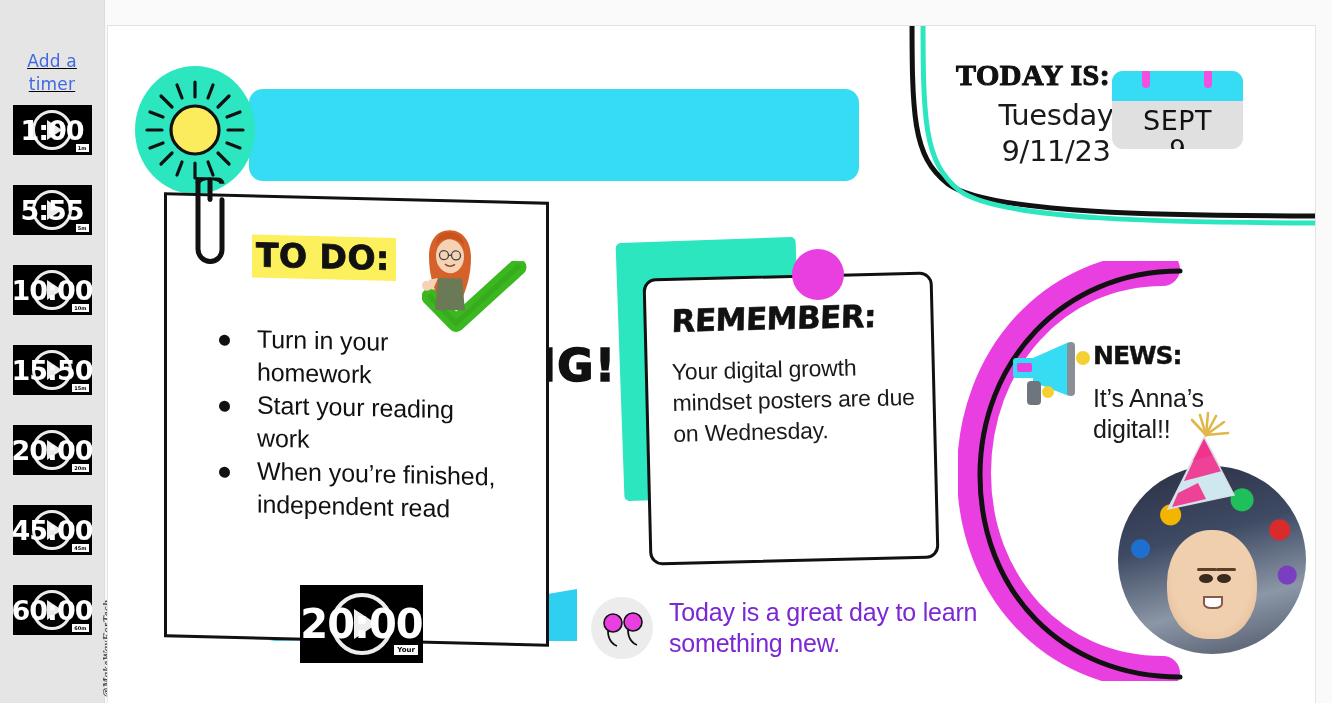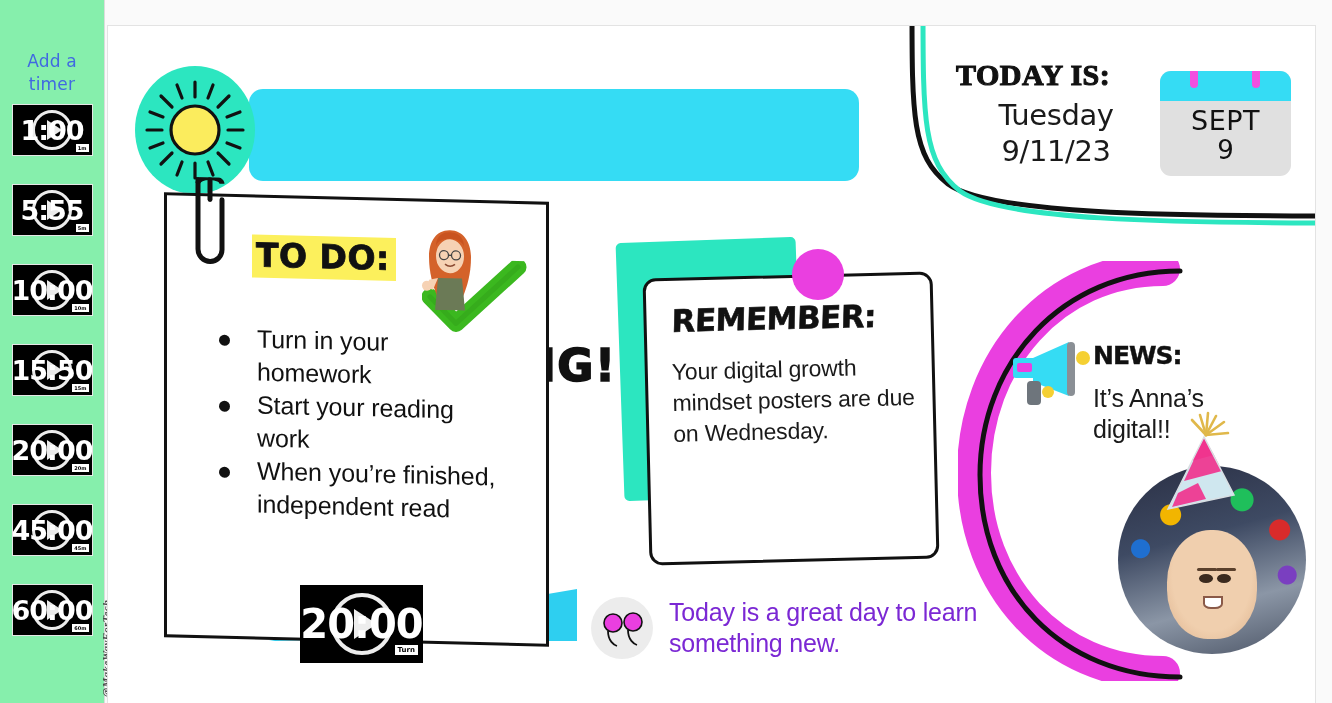--- a/index.html
+++ b/index.html
@@ -7,23 +7,24 @@
     width: 1332px; height: 703px;
     background: #ffffff;
     font-family: "Liberation Sans", sans-serif;
     overflow: hidden;
   }
   #app { position: relative; width: 1332px; height: 703px; background:#fafafa; }
 
   
   #sidebar {
     position: absolute; left: 0; top: 0; width: 105px; height: 703px;
-    background: #86efac; border-right: 1px solid #dcdcdc;
+    background: #e5e5e5; border-right: 1px solid #dcdcdc;
     display: flex; flex-direction: column; align-items: center;
     padding-top: 50px;
+    text-decoration: underline;
   }
   #add-timer-label {
     color: #4169e1; font-size: 17px; line-height: 23px; text-align: center;
     font-family: "DejaVu Sans", sans-serif; letter-spacing: .2px;
     width: 70px; margin-bottom: 8px;
   }
   .timer-thumb {
     position: relative; width: 81px; height: 52px; background:#000;
     margin-bottom: 28px; border:1px solid #e6e6e6; cursor:pointer;
     display:flex; align-items:center; justify-content:center;
@@ -87,21 +88,21 @@
   #today-label {
     font-family:Liberation Serif, serif; font-weight:bold; font-size:30px;
     letter-spacing:.5px; color:#111; -webkit-text-stroke:1.1px #111; white-space:nowrap;
   }
   #today-day, #today-date {
     font-family:"DejaVu Sans", sans-serif; font-size:29px; color:#1a1a1a;
     text-align:center; line-height:36px; letter-spacing:-.4px;
   }
   #today-day { margin-top:5px; }
   #cal-icon {
-    position:absolute; left:1052px; top:45px; width:131px; height:105px;
+    position:absolute; left:1004px; top:45px; width:131px; height:78px;
     background:#e0e0e0; border-radius:11px; overflow:hidden;
   }
   #cal-icon .cal-top { height:30px; background:#35dcf4; }
   #cal-icon .cal-ring {
     position:absolute; width:8px; height:26px; background:#f24fe0;
     border-radius:4px; top:-9px;
   }
   #cal-icon .cal-ring.r1 { left:30px; }
   #cal-icon .cal-ring.r2 { left:92px; }
   #cal-month, #cal-day {
@@ -383,21 +384,21 @@
           <ul id="todo-list">
               <li>Turn in your homework</li>
               <li>Start your reading work</li>
               <li>When you’re finished, independent read</li>
             </ul>
         </div>
       </div>
       <div id="todo-timer">
         <span class="tt-text">20:00</span>
         <span class="tt-play"></span>
-        <span class="tt-stop">Turn</span>
+        <span class="tt-stop">Your</span>
       </div>
     </div>
 
     <div id="remember-teal"></div>
     <div id="pin-stem"></div>
     <div id="remember-card">
       <div id="remember-heading">REMEMBER:</div>
       <div id="remember-body">Your digital growth mindset posters are due on Wednesday.</div>
     </div>
     <div id="pin-head"></div>

